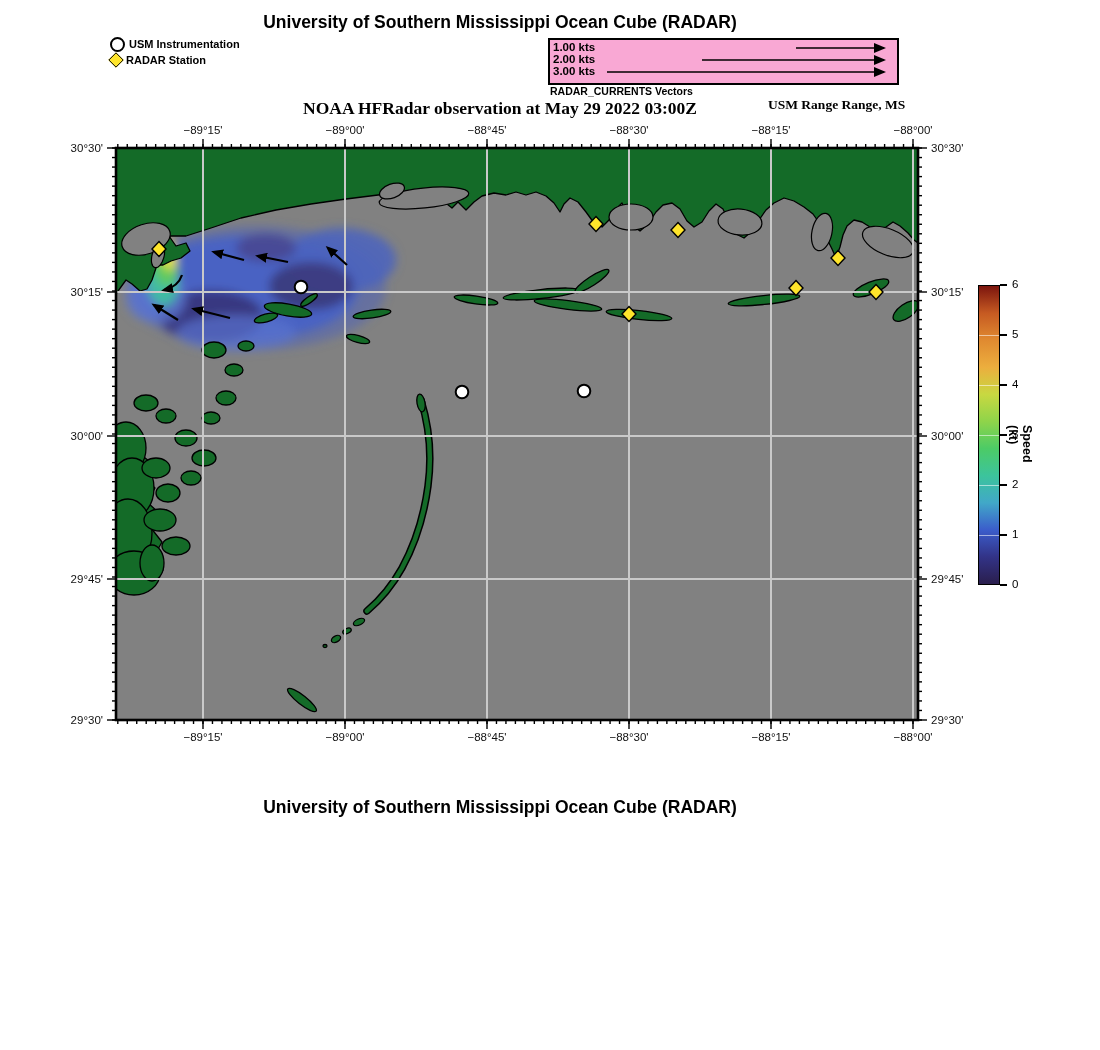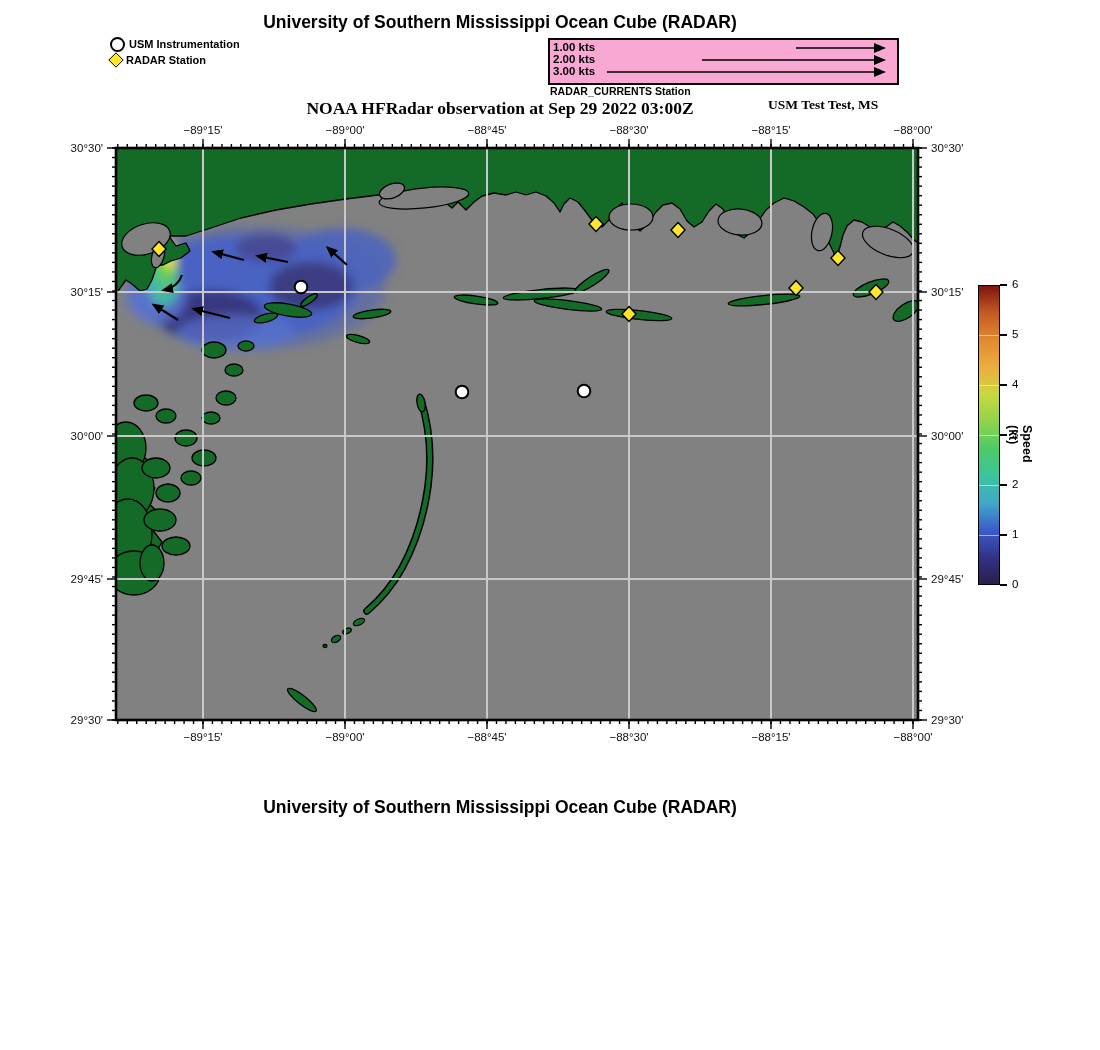--- a/index.html
+++ b/index.html
@@ -63,24 +63,24 @@
       <text x="3" y="11">1.00 kts</text>
       <text x="3" y="23">2.00 kts</text>
       <text x="3" y="35">3.00 kts</text>
       <g id="vec-scale-lines">
           <line x1="246" y1="8" x2="334" y2="8" stroke="#000" stroke-width="1.6" marker-end="url(#vah)"></line>
           <line x1="152" y1="20" x2="334" y2="20" stroke="#000" stroke-width="1.6" marker-end="url(#vah)"></line>
           <line x1="57" y1="32" x2="334" y2="32" stroke="#000" stroke-width="1.6" marker-end="url(#vah)"></line>
         </g>
     </svg>
   </div>
-  <div class="abs veccaption">RADAR_CURRENTS Station</div>
-
-  <div class="abs subtitle">NOAA HFRadar observation at Sep 29 2022 03:00Z</div>
-  <div class="abs region-label">USM Test Test, MS</div>
+  <div class="abs veccaption">RADAR_CURRENTS Vectors</div>
+
+  <div class="abs subtitle">NOAA HFRadar observation at May 29 2022 03:00Z</div>
+  <div class="abs region-label">USM Range Range, MS</div>
 
   <div class="abs map-wrap">
     <svg id="map-svg" width="902" height="652">
       <defs>
         <clipPath id="mapclip">
             <rect x="0" y="0" width="802" height="572"></rect>
           </clipPath>
         <filter id="blur" x="-30%" y="-30%" width="160%" height="160%">
             <feGaussianBlur stdDeviation="5"></feGaussianBlur>
           </filter>

